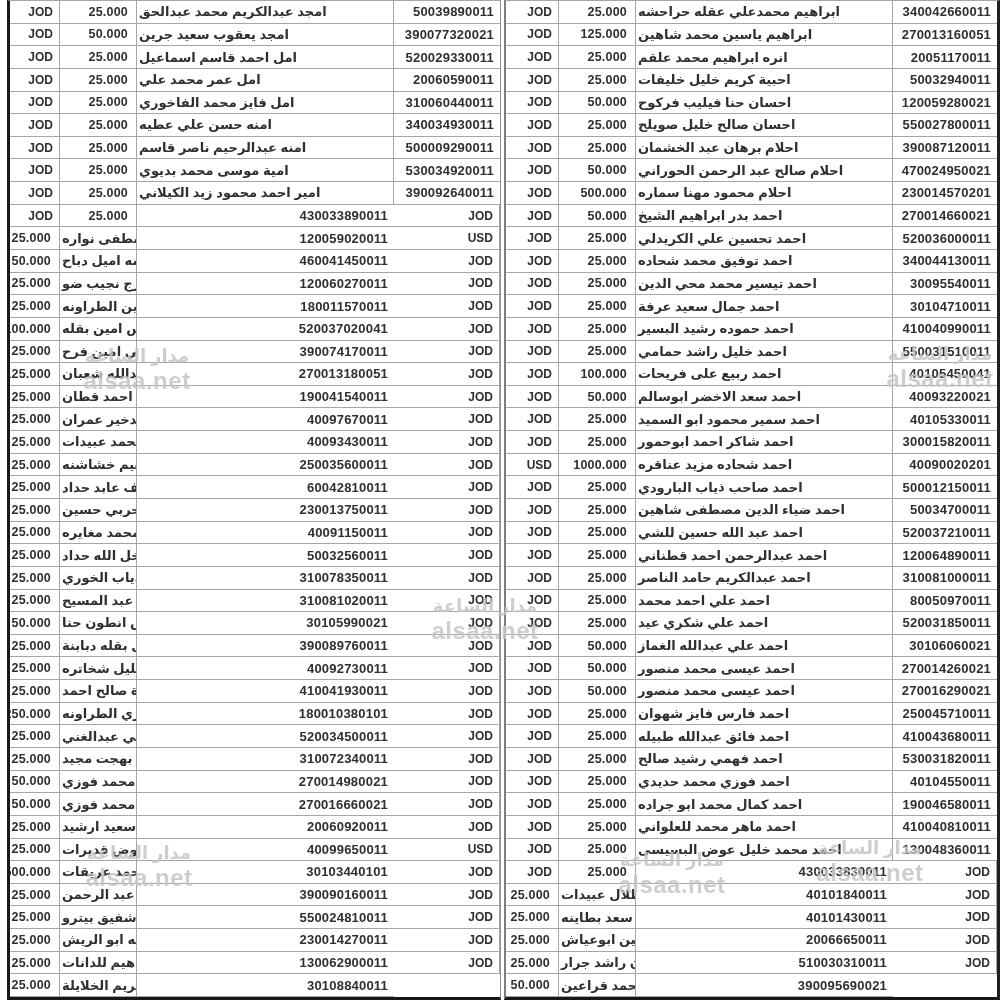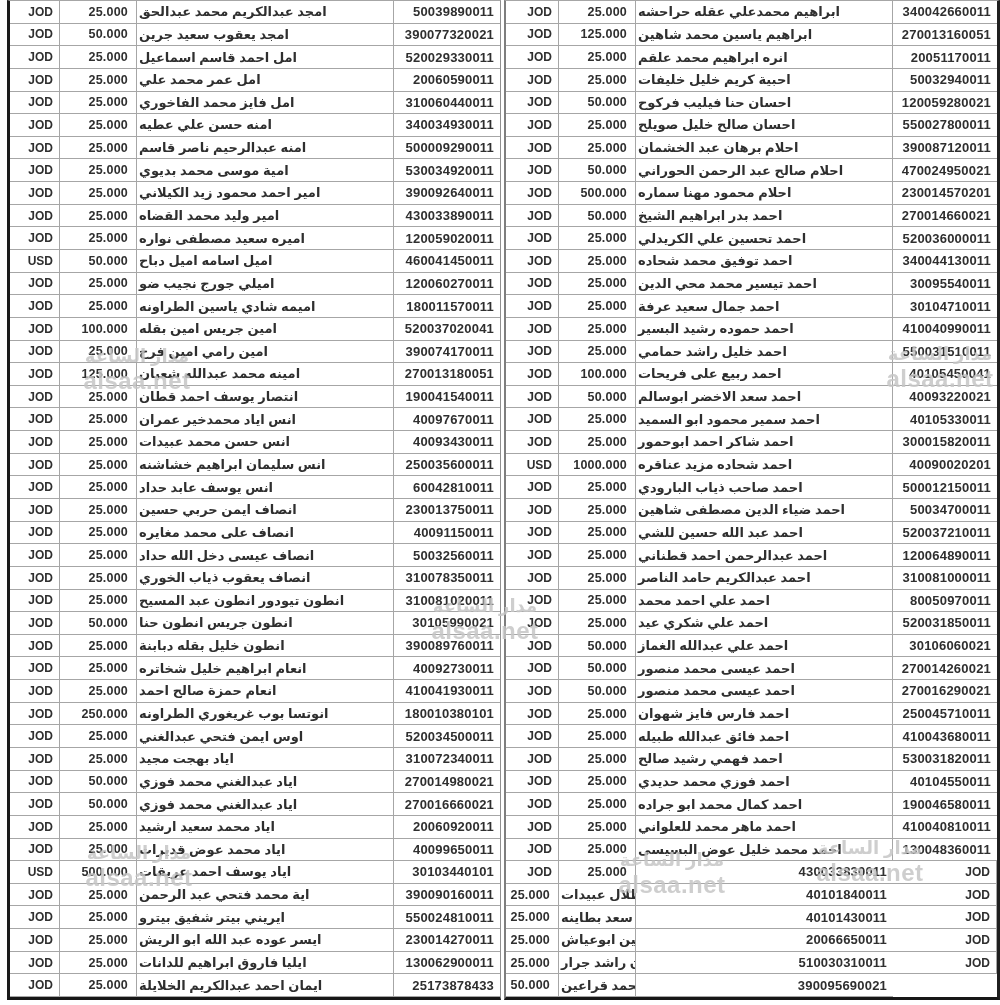--- a/index.html
+++ b/index.html
@@ -106,21 +106,20 @@
       <div class="cell c-cur">JOD</div>
       <div class="cell c-amt">25.000</div>
       <div class="cell c-name">امية موسى محمد بديوي</div>
       <div class="cell c-id">530034920011</div>
       <div class="cell c-cur">JOD</div>
       <div class="cell c-amt">25.000</div>
       <div class="cell c-name">امير احمد محمود زيد الكيلاني</div>
       <div class="cell c-id">390092640011</div>
       <div class="cell c-cur">JOD</div>
       <div class="cell c-amt">25.000</div>
-      <div class="cell c-name">امير وليد محمد القضاه</div>
       <div class="cell c-id">430033890011</div>
       <div class="cell c-cur">JOD</div>
       <div class="cell c-amt">25.000</div>
       <div class="cell c-name">اميره سعيد مصطفى نواره</div>
       <div class="cell c-id">120059020011</div>
       <div class="cell c-cur">USD</div>
       <div class="cell c-amt">50.000</div>
       <div class="cell c-name">اميل اسامه اميل دباح</div>
       <div class="cell c-id">460041450011</div>
       <div class="cell c-cur">JOD</div>
@@ -243,21 +242,21 @@
       <div class="cell c-amt">25.000</div>
       <div class="cell c-name">ايسر عوده عبد الله ابو الريش</div>
       <div class="cell c-id">230014270011</div>
       <div class="cell c-cur">JOD</div>
       <div class="cell c-amt">25.000</div>
       <div class="cell c-name">ايليا فاروق ابراهيم للدانات</div>
       <div class="cell c-id">130062900011</div>
       <div class="cell c-cur">JOD</div>
       <div class="cell c-amt">25.000</div>
       <div class="cell c-name">ايمان احمد عبدالكريم الخلايلة</div>
-      <div class="cell c-id">25173878433</div>
+      <div class="cell c-id">30108840011</div>
     </div>
   <div id="right-table" class="half right">
       <div class="cell c-cur">JOD</div>
       <div class="cell c-amt">25.000</div>
       <div class="cell c-name">ابراهيم محمدعلي عقله حراحشه</div>
       <div class="cell c-id">340042660011</div>
       <div class="cell c-cur">JOD</div>
       <div class="cell c-amt">125.000</div>
       <div class="cell c-name">ابراهيم ياسين محمد شاهين</div>
       <div class="cell c-id">270013160051</div>

